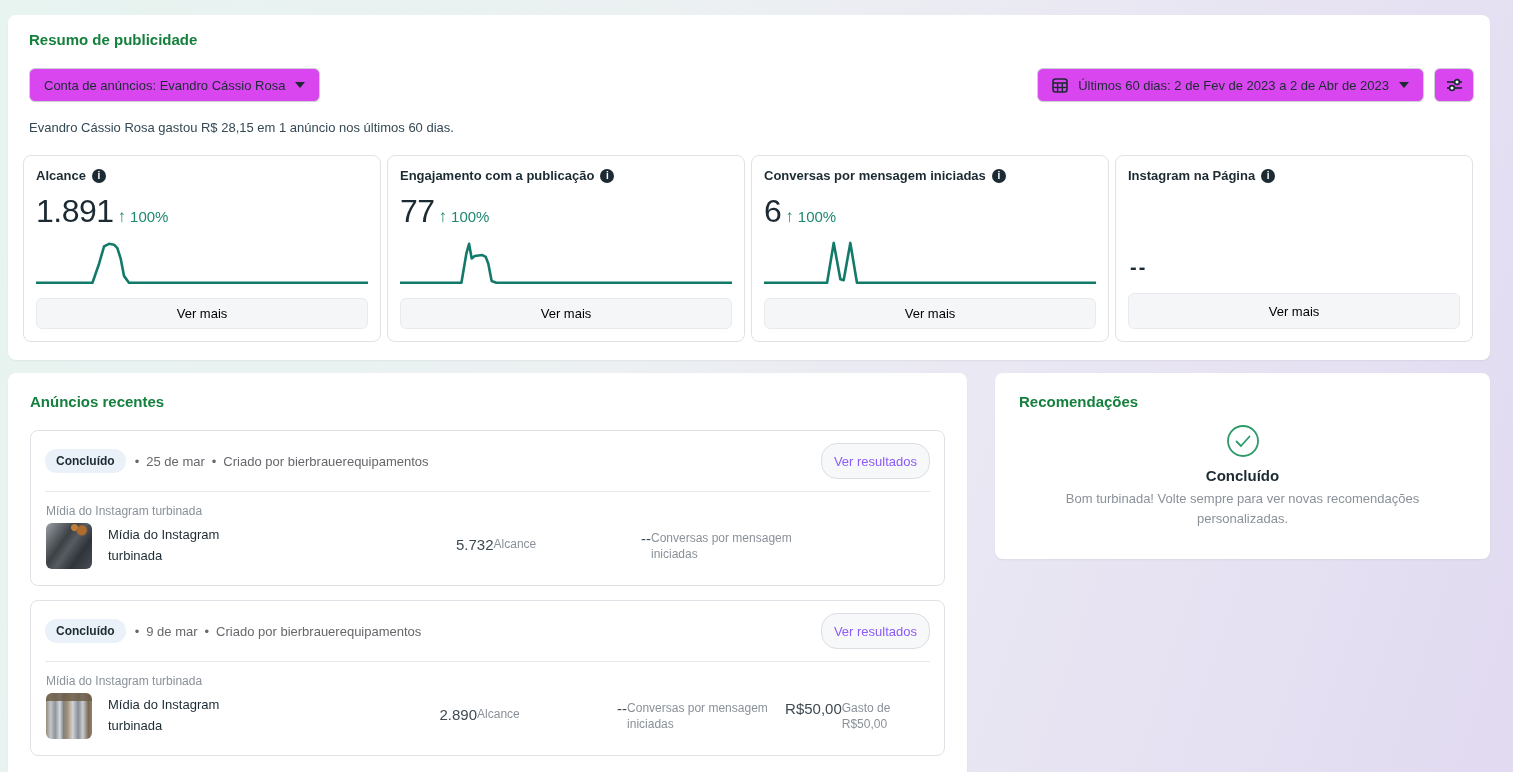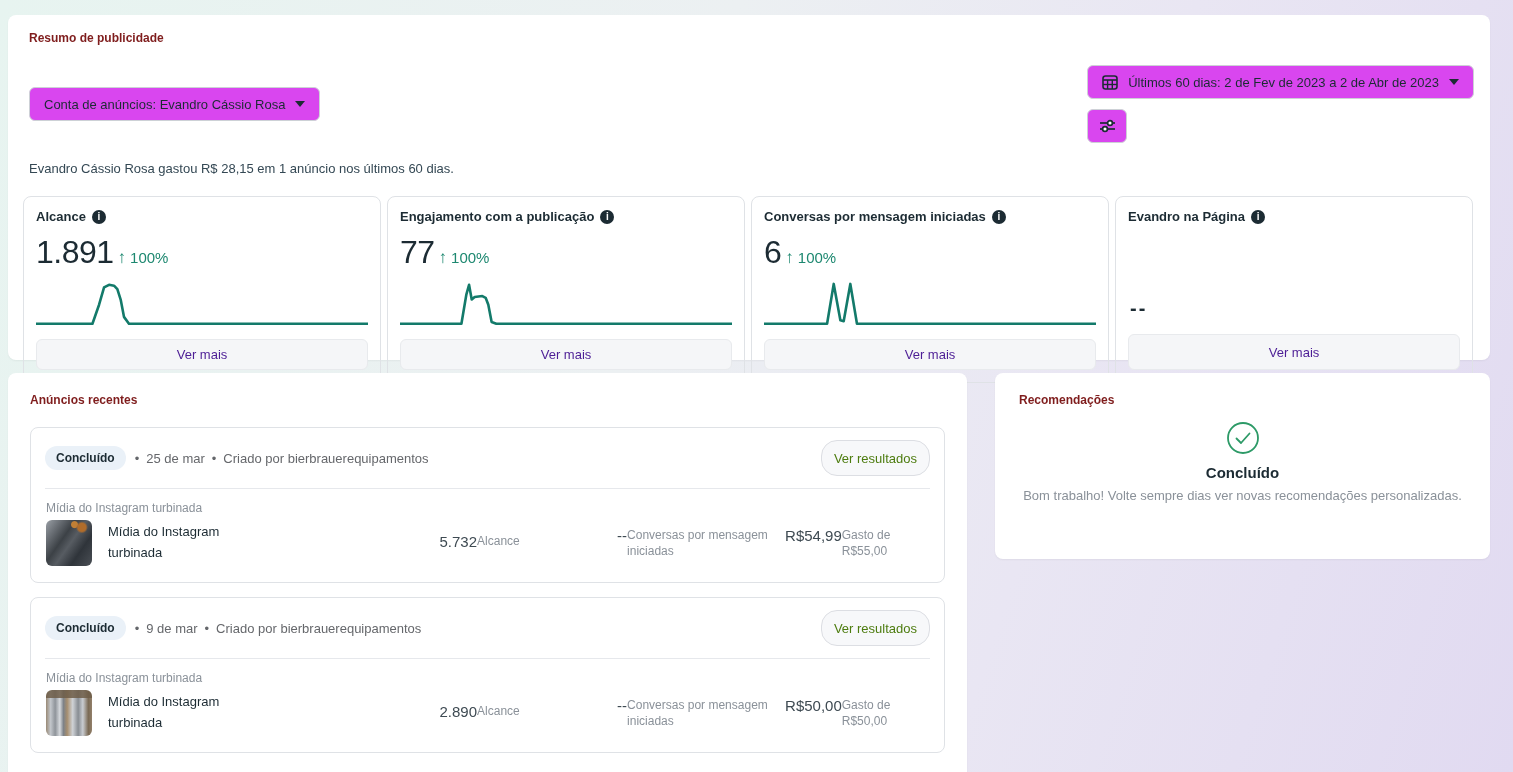--- a/index.html
+++ b/index.html
@@ -7,58 +7,58 @@
   body {
     font-family:"Liberation Sans", sans-serif;
     background:linear-gradient(108deg, #e7f4f0 0%, #ecf0f2 42%, #e9e6f3 68%, #e1daf1 100%);
     color:#1c2b33;
   }
   .page { padding:15px 23px 0 8px; }
   .card { background:#fff; border-radius:8px; box-shadow:0 1px 2px rgba(0,0,0,.05); }
 
   
   .summary-card { width:1482px; height:345px; padding:16px 16px 14px 14px; }
-  .section-title { font-size:12px; font-weight:bold; color:#7f1d1d; padding-left:7px; }
+  .section-title { font-size:15px; font-weight:bold; color:#15803d; padding-left:7px; }
   .toolbar-row { display:flex; justify-content:space-between; align-items:center; margin:20px 0 18px 0; padding-left:7px; }
   .btn { display:flex; align-items:center; gap:10px; height:34px; padding:0 14px;
          background:#d946ef; border:1px solid #cdd1d6; border-radius:6px;
          font-size:13px; color:#1c2b33; cursor:pointer; font-family:inherit; }
   .caret { width:0; height:0; border-left:5px solid transparent; border-right:5px solid transparent; border-top:6px solid #1c2b33; }
-  .toolbar-right { display:flex; gap:10px;flex-direction:column; }
+  .toolbar-right { display:flex; gap:10px; }
   .icon-btn { width:40px; justify-content:center; padding:0; }
   .spend-line { font-size:13px; color:#344854; margin:0 0 20px 7px; }
 
   .metrics-row { display:flex; gap:6px; padding:0 1px; }
   .metric-card { flex:1; height:187px; border:1px solid #dfe2e6; border-radius:8px; padding:12px; display:flex; flex-direction:column; }
   .metric-label-row { display:flex; align-items:center; gap:6px; }
   .metric-label { font-size:13px; font-weight:bold; color:#1c2b33; }
   .info-icon { width:14px; height:14px; border-radius:50%; background:#1c2b33; color:#fff;
                font-size:10px; font-weight:bold; display:inline-flex; align-items:center; justify-content:center; flex:0 0 auto; }
   .metric-value-row { display:flex; align-items:baseline; gap:4px; margin-top:10px; }
   .metric-value { font-size:32px; font-weight:400; letter-spacing:-0.5px; color:#1c2b33; }
   .metric-arrow { font-size:17px; font-weight:bold; }
   .metric-change { font-size:15px; }
   .spark-wrap { flex:1; display:flex; align-items:flex-end; margin:6px 0 10px; }
   .spark-wrap svg { width:100%; height:52px; display:block; }
   .dashes { font-size:20px; font-weight:bold; letter-spacing:2px; color:#1c2b33; margin:0 0 14px 2px; }
   .ver-mais { width:100%; height:36px; background:#f5f6f8; border:1px solid #e8eaed; border-radius:6px;
-              font-size:13px; color:#4c1d95; cursor:pointer; font-family:inherit; }
+              font-size:13px; color:#000000; cursor:pointer; font-family:inherit; }
 
   
   .bottom-row { display:flex; gap:28px; margin-top:13px; align-items:flex-start; }
   .ads-card { width:959px; height:520px; padding:20px 22px; }
   .ads-card .section-title { padding-left:0; margin-bottom:20px; }
   .ad-card { border:1px solid #dfe2e6; border-radius:8px; margin-bottom:14px; }
   .ad-header { display:flex; align-items:center; gap:9px; padding:12px 14px; }
   .status-badge { background:#eaf1f8; border-radius:14px; padding:5px 11px; font-size:12px; font-weight:bold; color:#1c2b33; }
   .ad-meta { display:flex; align-items:flex-start; gap:7px; font-size:13px; color:#65676b; }
   .ad-meta span::before { content:"•"; margin-right:7px; color:#65676b; }
   .ad-header .spacer { flex:1; }
   .ver-resultados { height:36px; padding:0 12px; background:#f7f8fa; border:1px solid #dcdee3; border-radius:16px;
-                    font-size:13px; color:#4d7c0f; cursor:pointer; font-family:inherit; }
+                    font-size:13px; color:#8b5cf6; cursor:pointer; font-family:inherit; }
   .ad-divider { border:none; border-top:1px solid #e6e8ec; margin:0 14px; }
   .ad-body { padding:12px 15px 16px; }
   .campaign-label { font-size:12px; color:#8a9199; margin-bottom:5px; }
   .ad-row { display:flex; align-items:center; }
   .thumb { width:46px; height:46px; border-radius:6px; margin-right:16px; flex:0 0 auto; }
   .thumb-1 { background:
       radial-gradient(circle at 78% 16%, #b06c2a 0 4px, rgba(0,0,0,0) 6px),
       radial-gradient(circle at 62% 10%, #c07f35 0 3px, rgba(0,0,0,0) 4px),
       linear-gradient(125deg, #9aa0a6 0%, #6d7278 18%, #3c4146 38%, #575c62 52%, #2f343a 72%, #4a4f55 100%); }
   .thumb-2 { background:
@@ -169,21 +169,21 @@
         <div class="spark-wrap">
           <svg viewBox="0 0 100 30" preserveAspectRatio="none">
               <polyline points="0,27 19,27 21,4 23,25 24,25.5 26,4 28,27 100,27" fill="none" stroke="#137a6a" stroke-width="2.6" vector-effect="non-scaling-stroke" stroke-linejoin="round" stroke-linecap="round"></polyline>
             </svg>
         </div>
         <button class="ver-mais">Ver mais</button>
       </div>
 
       <div class="metric-card">
         <div class="metric-label-row">
-          <span class="metric-label">Evandro na Página</span>
+          <span class="metric-label">Instagram na Página</span>
           <span class="info-icon">i</span>
         </div>
         <div class="spark-wrap"></div>
         <div class="dashes">--</div>
         <button class="ver-mais">Ver mais</button>
       </div>
 
     </div>
   </section>
 
@@ -210,24 +210,20 @@
               <div class="thumb thumb-1"></div>
               <div class="ad-title">Mídia do Instagram turbinada</div>
             </div>
             <div class="ad-metric-col col-1">
               <span class="ad-metric-value">5.732</span>
               <span class="ad-metric-label">Alcance</span>
             </div>
             <div class="ad-metric-col col-2">
               <span class="ad-metric-value">--</span>
               <span class="ad-metric-label">Conversas por mensagem iniciadas</span>
-            </div>
-            <div class="ad-metric-col col-3">
-              <span class="ad-metric-value">R$54,99</span>
-              <span class="ad-metric-label">Gasto de R$55,00</span>
             </div>
           </div>
         </div>
       </div>
 
       <div class="ad-card">
         <div class="ad-header">
           <span class="status-badge">Concluído</span>
           <span class="ad-meta">
             <span>9 de mar</span>
@@ -264,18 +260,18 @@
     <section class="card reco-card">
       <h2 class="section-title" style="padding-left:0;">Recomendações</h2>
       <div class="reco-content">
         <span class="check-icon">
           <svg width="34" height="34" viewBox="0 0 34 34">
             <circle cx="17" cy="17" r="15" fill="none" stroke="#2d9a67" stroke-width="1.8"></circle>
             <polyline points="10.5,17.5 15,22 23.5,12.5" fill="none" stroke="#2d9a67" stroke-width="1.8" stroke-linecap="round" stroke-linejoin="round"></polyline>
           </svg>
         </span>
         <div class="reco-status">Concluído</div>
-        <div class="reco-message">Bom trabalho! Volte sempre dias ver novas recomendações personalizadas.</div>
+        <div class="reco-message">Bom turbinada! Volte sempre para ver novas recomendações personalizadas.</div>
       </div>
     </section>
 
   </div>
 </div>
 
 </body></html>

